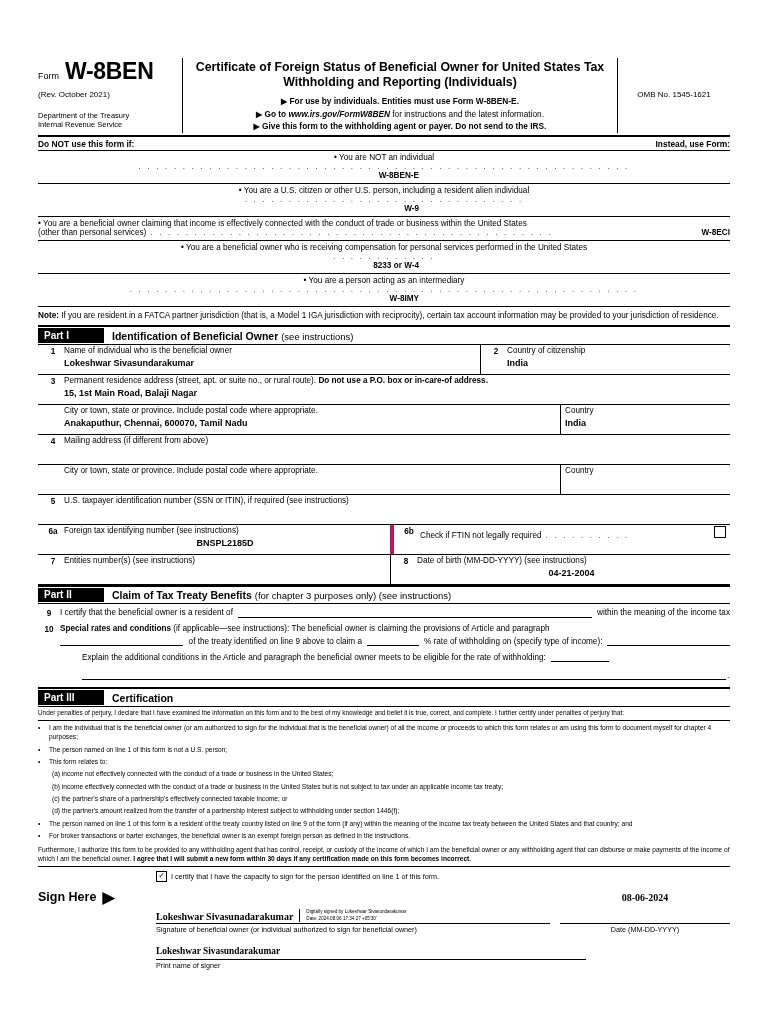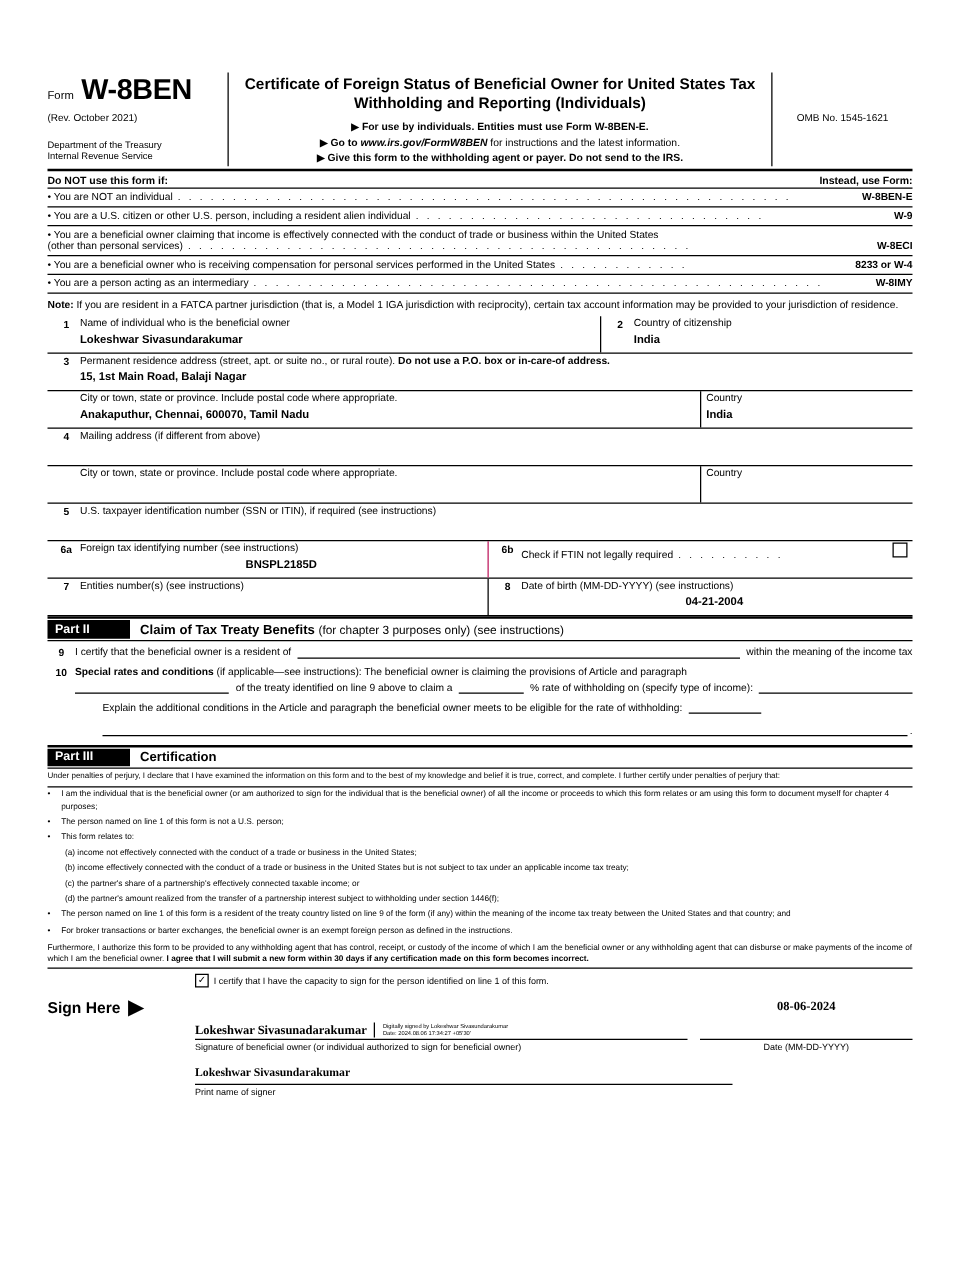--- a/index.html
+++ b/index.html
@@ -92,20 +92,21 @@
     font-weight: bold;
     border-bottom: 1px solid #000;
     padding: 2px 0 1px 0;
   }
   .bullets { font-size: 8.2px; }
   .brow {
     display: flex;
     align-items: center;
     padding: 2.5px 0 2.5px 0;
     border-bottom: 1px solid #000;
+    flex-direction: column;
   }
   .btxt { white-space: nowrap; }
   .bdots {
     flex: 1;
     overflow: hidden;
     white-space: nowrap;
     padding: 0 4px;
     letter-spacing: 2.2px;
     font-size: 8px;
   }
@@ -304,20 +305,27 @@
       <span class="btxt">• You are a person acting as an intermediary</span>
       <span class="bdots">. . . . . . . . . . . . . . . . . . . . . . . . . . . . . . . . . . . . . . . . . . . . . . . . . . . . . . . . . .</span>
       <span class="bform">W-8IMY</span>
     </div>
   </div>
 
   <div class="note">
     <b>Note:</b><span> If you are resident in a FATCA partner jurisdiction (that is, a Model 1 IGA jurisdiction with reciprocity), certain tax account information may be provided to your jurisdiction of residence.</span>
   </div>
 
+  <div class="partbar">
+    <span class="partlbl">Part I</span>
+    <span class="parttitle">
+      <span>Identification of Beneficial Owner</span>
+      <span class="reg">(see instructions)</span>
+    </span>
+  </div>
 
   <div class="row">
     <div class="cell" style="flex:1; display:flex;">
       <div class="lineno">1</div>
       <div style="flex:1">
         <div class="lbl">Name of individual who is the beneficial owner</div>
         <div class="val">Lokeshwar Sivasundarakumar</div>
       </div>
     </div>
     <div class="cell" style="width:250px; display:flex; border-left:1px solid #000;">
@@ -382,21 +390,21 @@
   </div>
 
   <div class="row">
     <div class="cell" style="flex:1; display:flex;">
       <div class="lineno">6a</div>
       <div style="flex:1">
         <div class="lbl">Foreign tax identifying number (see instructions)</div>
         <div class="val" style="text-align:center">BNSPL2185D</div>
       </div>
     </div>
-    <div class="cell" style="width:340px; display:flex; border-left:1px solid #be185d;">
+    <div class="cell" style="width:340px; display:flex; border-left:4px solid #be185d;">
       <div class="lineno">6b</div>
       <div style="flex:1; display:flex; align-items:baseline;">
         <span class="lbl">Check if FTIN not legally required</span>
         <span class="bdots">. . . . . . . . . .</span>
         <span class="cb-empty"></span>
       </div>
     </div>
   </div>
 
   <div class="row">

